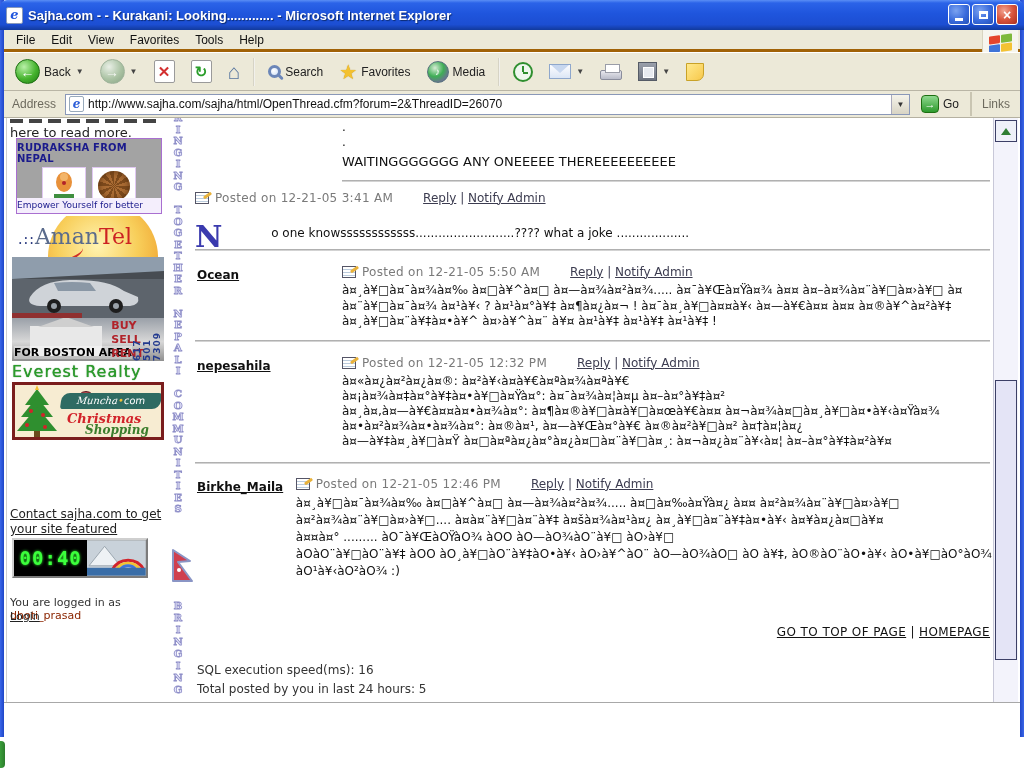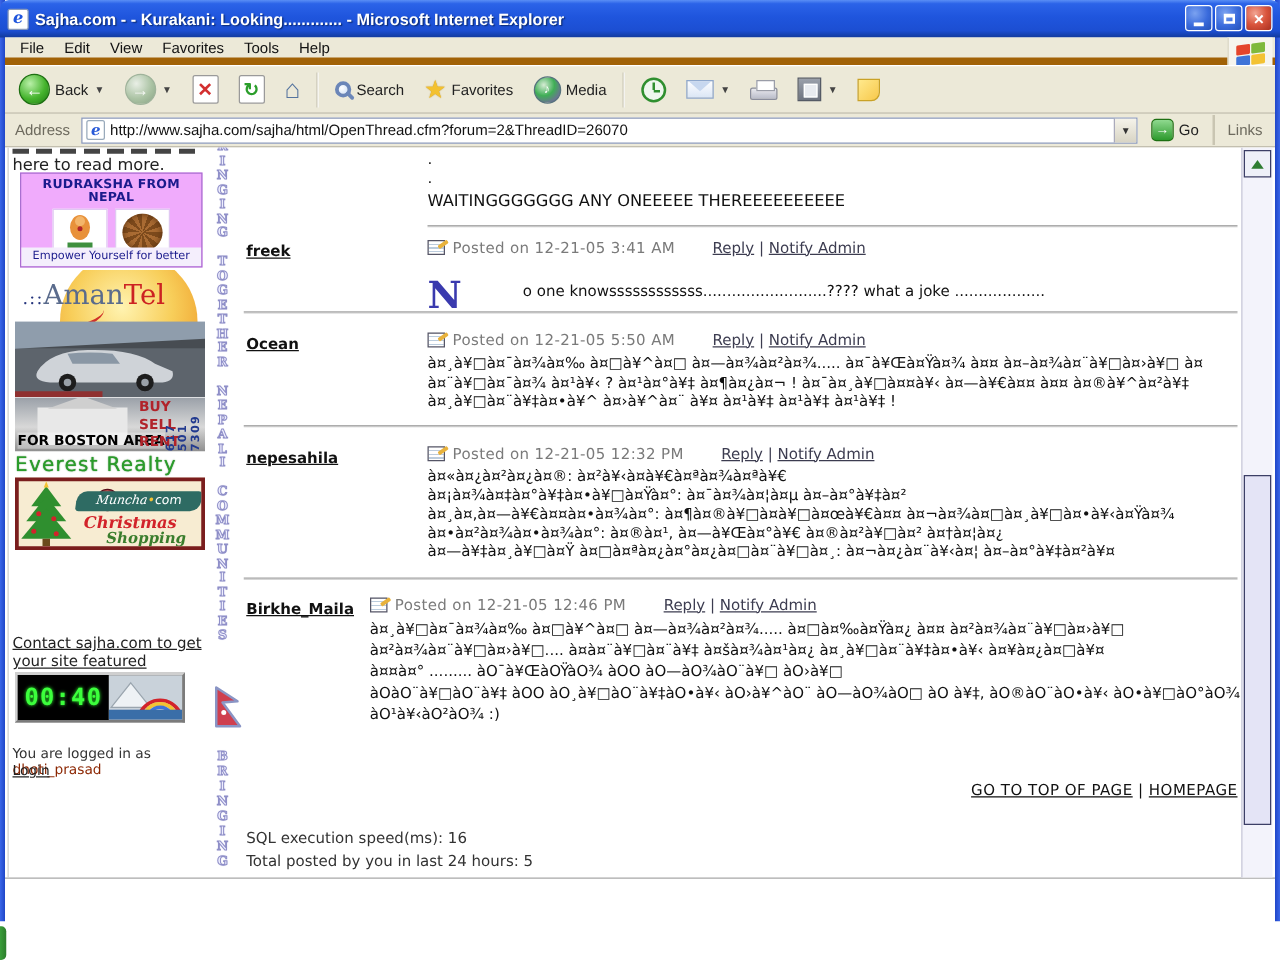--- a/index.html
+++ b/index.html
@@ -21,21 +21,21 @@
   .winbtns { position:absolute; right:6px; top:4px; display:flex; gap:2px; }
   .wbtn { width:22px; height:21px; border:1px solid #fff; border-radius:3px; color:#fff; font-weight:bold;
     display:flex; align-items:center; justify-content:center;
     background:radial-gradient(circle at 35% 30%, #7ba2f0, #3a6bdc 55%, #2450b8); font-size:12px; }
   .wbtn.min span { display:block; width:8px; height:3px; background:#fff; margin-top:10px; }
   .wbtn.max span { display:block; width:9px; height:8px; border:2px solid #fff; border-top-width:3px; }
   .wbtn.close { background:radial-gradient(circle at 35% 30%, #f2a492, #d9543c 50%, #a82f1f); font-size:14px; }
 
   
   .menubar { position:absolute; left:4px; top:30px; width:1016px; height:22px; background:#ece9d8;
-    border-bottom:6px solid #a16207; display:flex; align-items:center; padding-left:4px; }
+    border-bottom:3px solid #a16207; display:flex; align-items:center; padding-left:4px; }
   .menu-item { font-size:12px; color:#111; padding:2px 8px; }
   .winflag { position:absolute; right:2px; top:0px; width:36px; height:26px; background:#f6f5ee; border-left:1px solid #d8d4c0;
     display:flex; align-items:center; justify-content:center; }
   .flagcells { display:grid; grid-template-columns:11px 11px; grid-template-rows:8px 8px; gap:1px; transform:skewY(-8deg); }
   .flagcells i { border-radius:1px; }
   .fc1{background:#e4452c;} .fc2{background:#7eb93c;} .fc3{background:#3f74d8;} .fc4{background:#f3c233;}
 
   
   .toolbar { position:absolute; left:4px; top:52px; width:1016px; height:39px; background:#ece9d8;
     border-top:1px solid #fff; border-bottom:1px solid #b9b5a5; display:flex; align-items:center; padding-left:4px; gap:2px; }
@@ -95,21 +95,21 @@
   #content { position:absolute; left:4px; top:118px; width:1016px; height:585px; background:#fff; overflow:hidden;
     border-bottom:1px solid #a8a8a8; font-family:"DejaVu Sans",sans-serif; }
   .inner-edge { position:absolute; left:2px; top:0; bottom:0; width:1px; background:#d0d0d0; }
 
   
   .sidebar { position:absolute; left:4px; top:0; width:158px; height:585px; }
   .clipped-line { position:absolute; top:1px; left:2px; width:148px; height:4px;
     background:repeating-linear-gradient(90deg,#444 0 13px,transparent 13px 19px); }
   .readmore { position:absolute; top:7px; left:2px; font-size:13px; color:#222; }
   .ad { position:absolute; overflow:hidden; }
-  .ad-rudraksha { top:20px; left:8px; width:146px; height:76px; background:#f0abfc; border:1px solid #a96fd0; text-align:center; }
+  .ad-rudraksha { top:20px; left:8px; width:146px; height:76px; background:#a3a3a3; border:1px solid #a96fd0; }
   .rud-title { font-size:10px; font-weight:bold; color:#1a1a8c; margin-top:3px; letter-spacing:0.2px; }
   .rud-tiles { display:flex; justify-content:center; gap:6px; margin-top:3px; }
   .rud-tile { width:44px; height:38px; background:#fff; border:1px solid #e0c8f2; display:flex; align-items:center; justify-content:center; }
   .bead { width:32px; height:30px; border-radius:50%;
     background:repeating-conic-gradient(#a96b33 0 18deg, #7d4a1c 18deg 36deg); box-shadow:inset 0 0 6px #5a3210; }
   .rud-tag { position:absolute; left:0; right:0; bottom:0; height:15px; background:#f4eefc; color:#1a1a8c;
     font-size:9px; line-height:15px; }
   .ad-amantel { top:98px; left:4px; width:152px; height:52px; background:#fff; }
   .aman-circle { position:absolute; right:6px; top:-14px; width:110px; height:110px; border-radius:50%;
     background:radial-gradient(circle at 45% 40%, #fff2a8, #f7c948 45%, #ef9f1f 75%, #e8891a); opacity:0.9; }
@@ -458,23 +458,20 @@
 N
 G</div>
 
     <div class="main">
       <div class="dots">.
 .</div>
       <div class="thread-title">WAITINGGGGGGG ANY ONEEEEE THEREEEEEEEEEE</div>
       <div class="rule r1"></div>
 
       <div class="post p0">
-        <div class="author-cell">
-          <a class="author-link">freek</a>
-        </div>
         <div class="post-body-cell">
           <div class="meta-row">
             <span class="posticon"></span>
             <span class="posted">Posted on 12-21-05 3:41 AM</span>
             <span class="meta-links">
               <a>Reply</a>
               <span>|</span>
               <a>Notify Admin</a>
             </span>
           </div>

